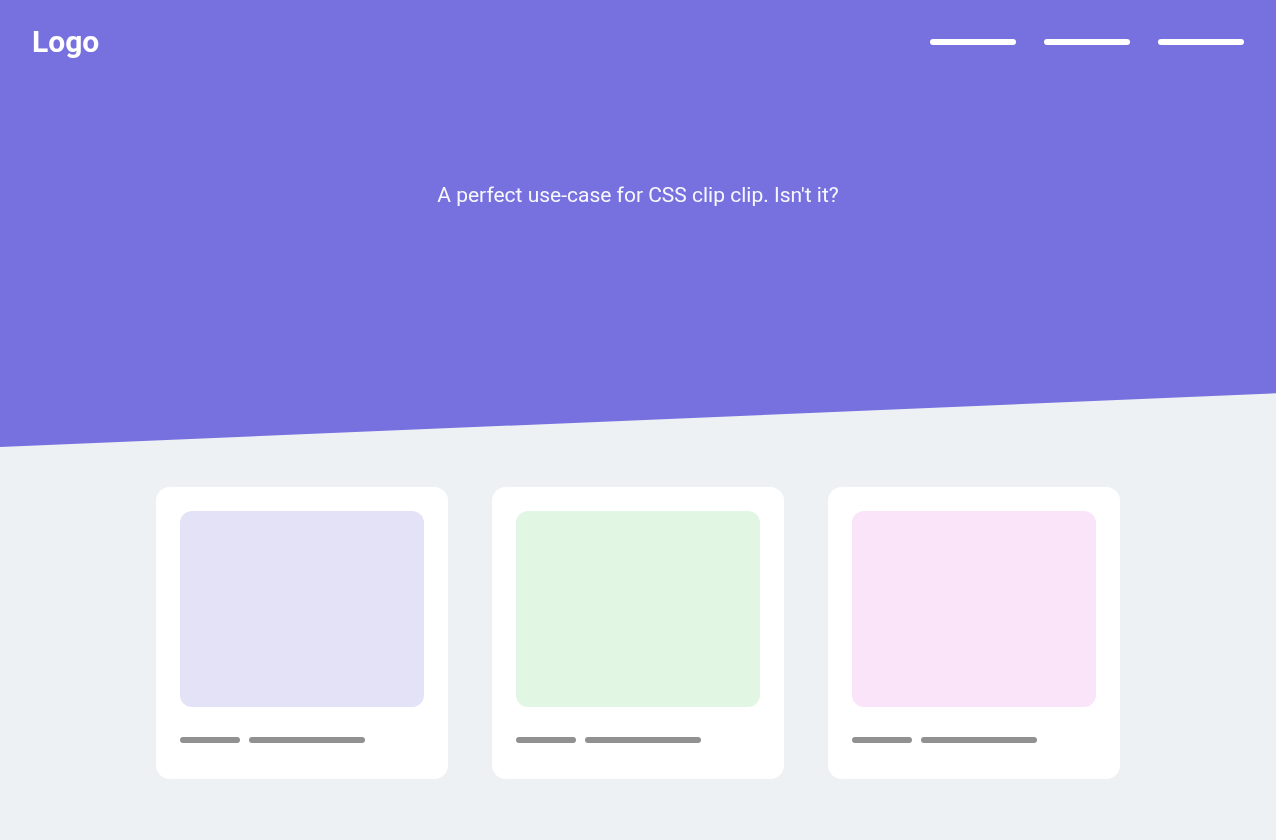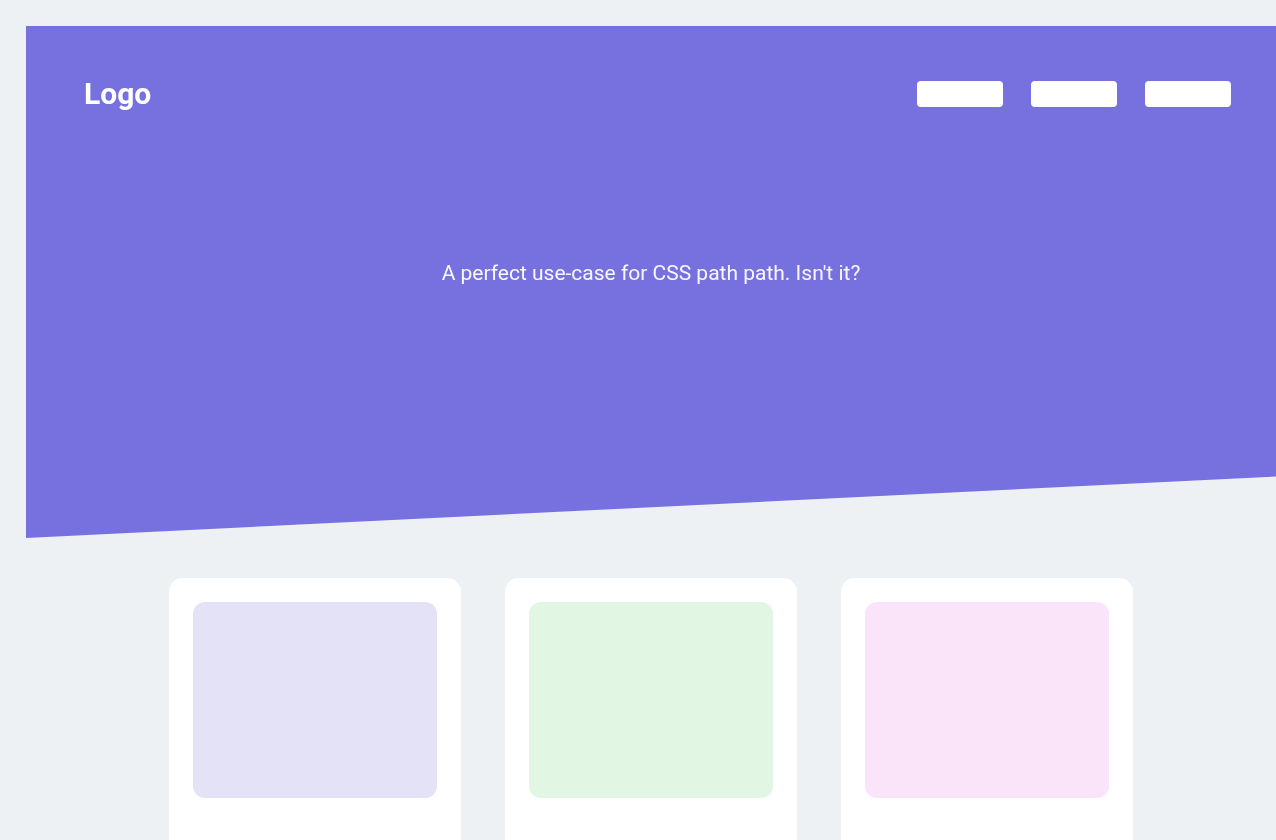--- a/index.html
+++ b/index.html
@@ -1,17 +1,17 @@
 <!DOCTYPE html>
 <html><head>
   <meta charset="utf-8">
   <style>
     * {
       margin: 0;
-      padding: 13px;
+      padding: 0;
       box-sizing: border-box;
     }
 
     body {
       font-family: -apple-system, BlinkMacSystemFont, 'Segoe UI', Roboto, Oxygen, sans-serif;
       background-color: #eef1f3;
       width: 1276px;
       height: 840px;
       overflow: hidden;
     }
@@ -129,21 +129,21 @@
   <nav class="navbar">
     <div class="logo">Logo</div>
     <div class="nav-links">
       <div class="nav-link-placeholder"></div>
       <div class="nav-link-placeholder"></div>
       <div class="nav-link-placeholder"></div>
     </div>
   </nav>
 
   <div class="hero-content">
-    <p class="hero-subtitle">A perfect use-case for CSS path path. Isn't it?</p>
+    <p class="hero-subtitle">A perfect use-case for CSS clip clip. Isn't it?</p>
   </div>
 </section>
 
 <section class="cards-section">
   <div class="card">
     <div class="card-image"></div>
     <div class="card-text-placeholders">
       <div class="text-placeholder-short"></div>
       <div class="text-placeholder-long"></div>
     </div>

